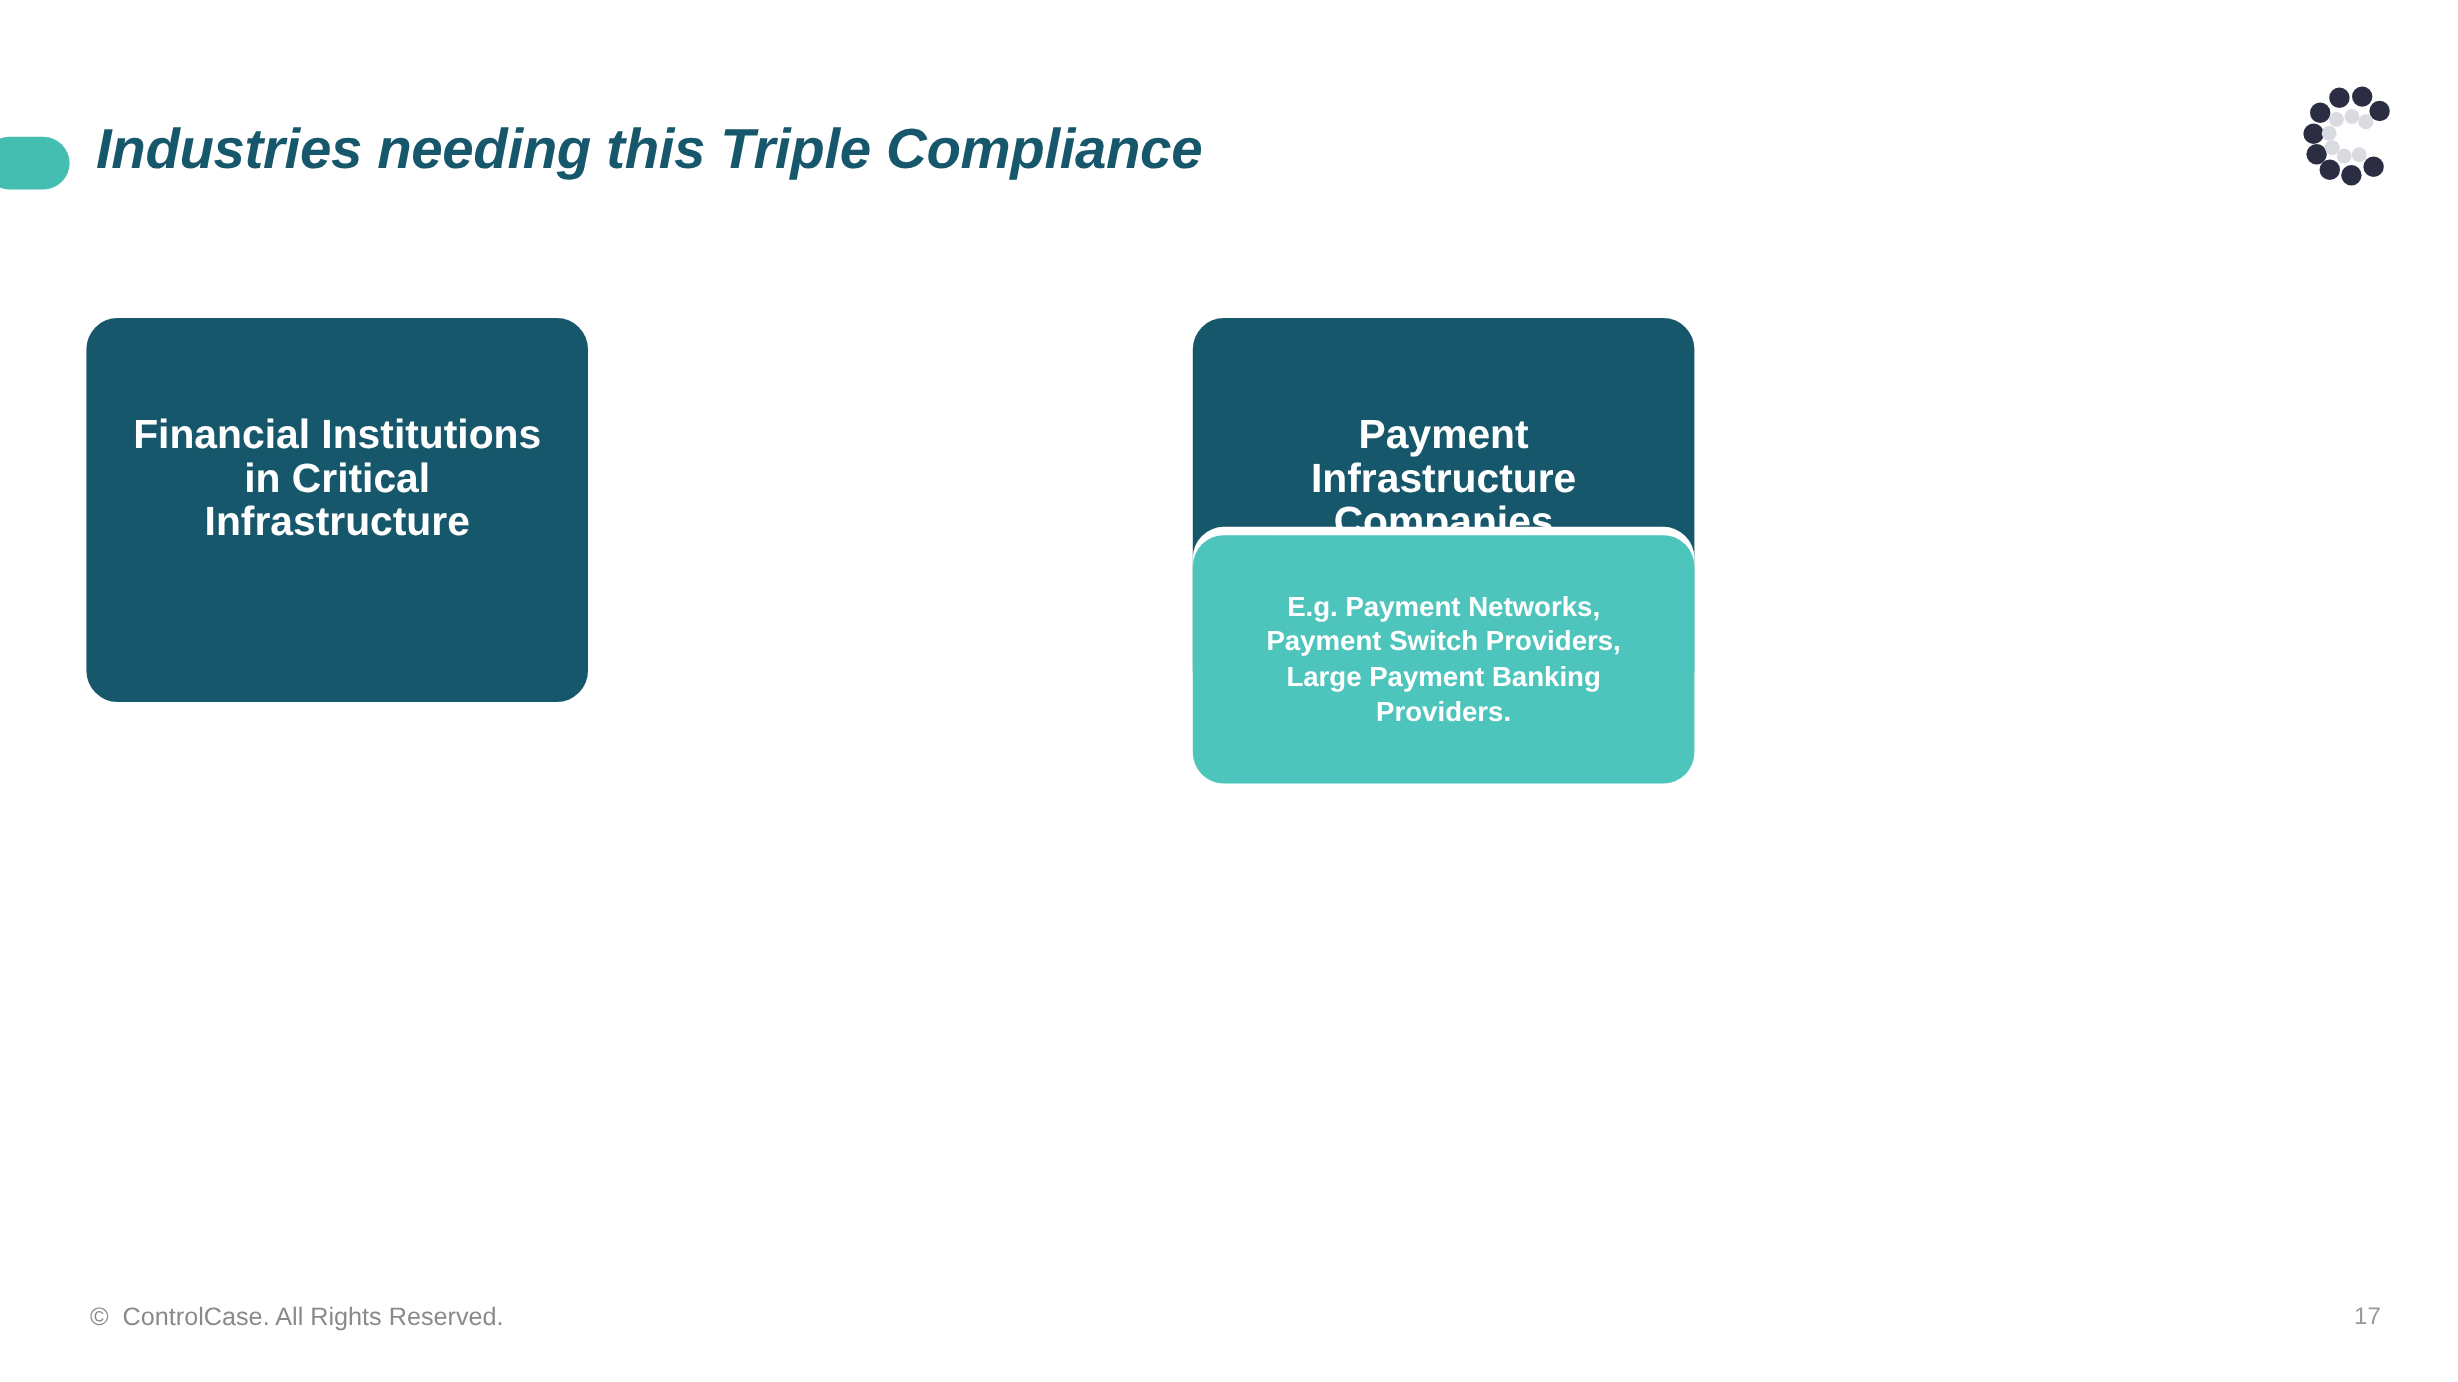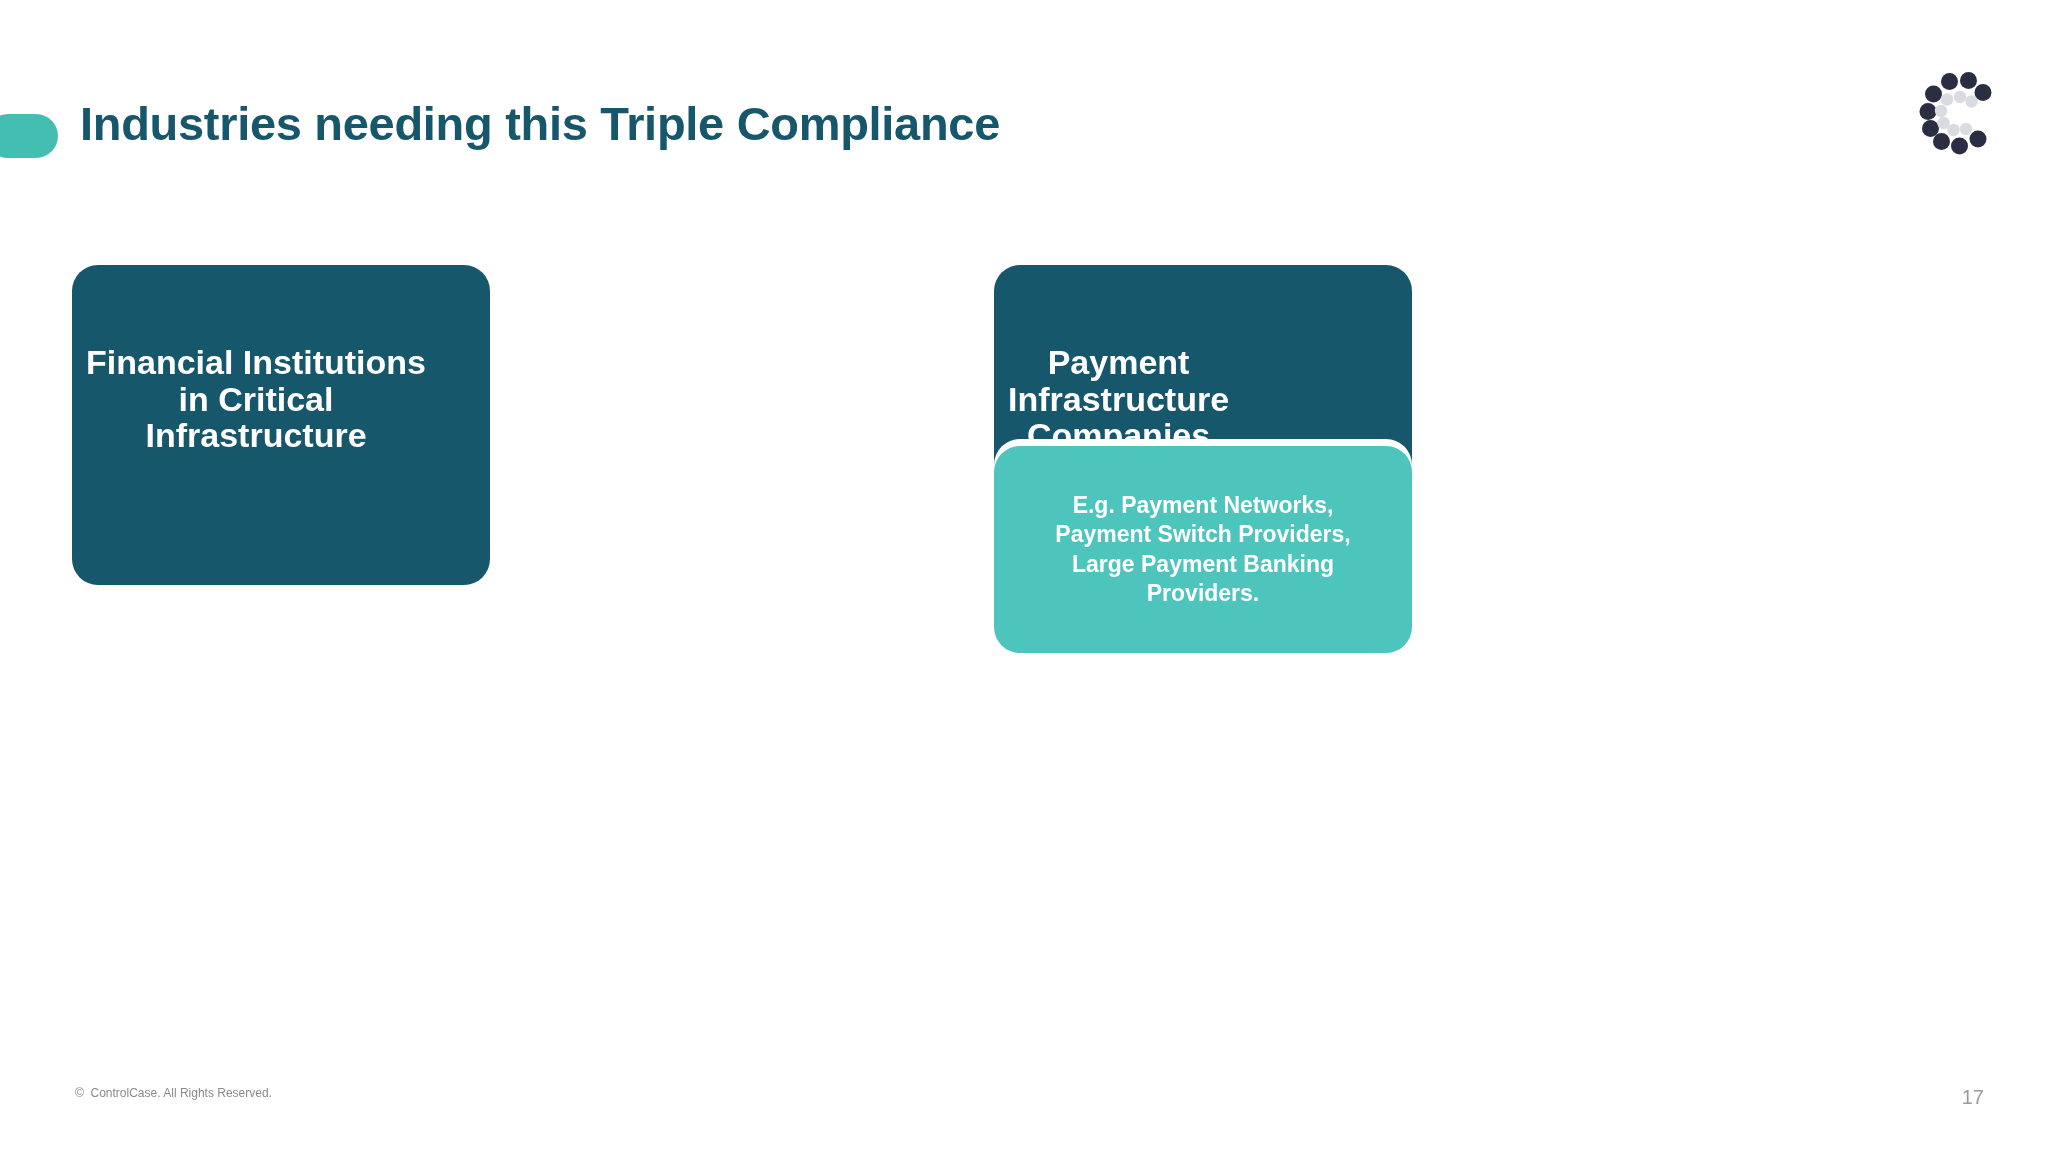--- a/index.html
+++ b/index.html
@@ -27,20 +27,21 @@
   }
   .slide-title {
     position: absolute;
     left: 80px;
     top: 96px;
     font-size: 47px;
     font-weight: bold;
     color: #17576B;
     letter-spacing: -0.3px;
     white-space: nowrap;
+    font-style: italic;
   }
 
   
   .logo {
     position: absolute;
     right: 46px;
     top: 68px;
     width: 88px;
     height: 88px;
   }
@@ -66,21 +67,21 @@
   .card-header {
     position: absolute;
     left: 0;
     top: 0;
     width: 418px;
     height: 320px;
     background: #17576B;
     border-radius: 26px;
     display: flex;
     align-items: center;
-    justify-content: flex-start;
+    justify-content: center;
     box-sizing: border-box;
     padding: 0 14px 52px 14px;
     z-index: 1;
   }
   .card-header-text {
     color: #ffffff;
     font-size: 34px;
     font-weight: bold;
     line-height: 1.08;
     text-align: center;
@@ -109,21 +110,21 @@
     line-height: 1.28;
     text-align: center;
     white-space: pre-line;
   }
 
   
   .footer-copyright {
     position: absolute;
     left: 75px;
     top: 1086px;
-    font-size: 12px;
+    font-size: 21px;
     color: #8A8A8A;
     white-space: pre;
   }
   .footer-pagenum {
     position: absolute;
     right: 64px;
     top: 1086px;
     font-size: 20px;
     color: #9A9A9A;
   }

